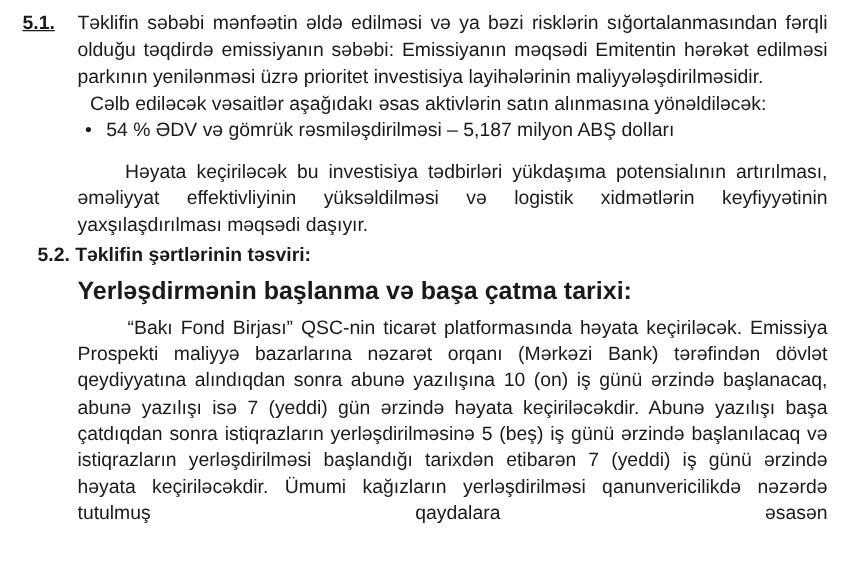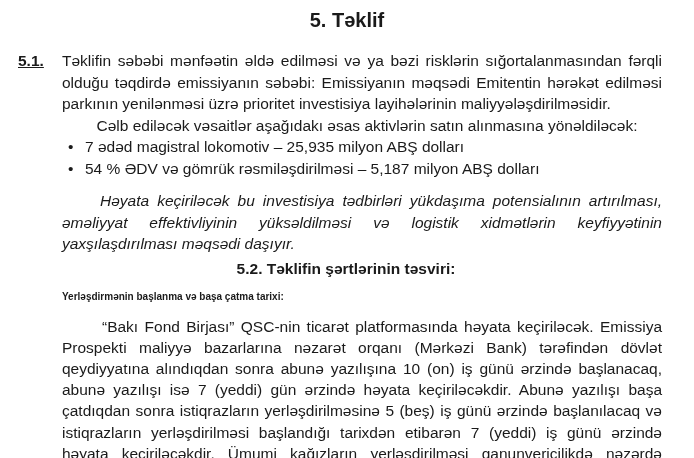--- a/index.html
+++ b/index.html
@@ -38,81 +38,77 @@
   .sec51-num {
     position: absolute;
     left: -44px;
     top: 0;
     font-weight: bold;
     text-decoration: underline;
   }
   .bold-lead { font-weight: normal; }
   .intro-line {
     margin: 0 0 0 10px;
-    text-align: center;
+    text-align: left;
   }
   ul.bullet-list {
     list-style: none;
     margin: 0;
     padding: 0;
   }
   ul.bullet-list li {
     position: relative;
     padding-left: 23px;
   }
   ul.bullet-list li::before {
     content: "\2022";
     position: absolute;
     left: 6px;
   }
   .para-indent {
     margin: 11px 0 0 0;
     text-indent: 38px;
     text-align: justify;
-    font-style: italic;
   }
   .sec52-heading {
     font-size: 15.5px;
     line-height: 21.5px;
     font-weight: bold;
     margin: 3px 0 0 -32px; 
-    text-align: center;
   }
   .sub-heading {
-    font-size: 10px;
+    font-size: 20px;
     line-height: 21.5px;
     font-weight: bold;
     margin: 7px 0 0 0;
   }
   .para-cutoff {
     margin: 8px 0 0 0;
     text-indent: 40px;
     text-align: justify;
     text-align-last: justify; 
     line-height: 21.2px;
   }
 </style>
 </head>
 <body>
 
 <div class="page">
 
-  <h1 class="doc-title">5. Təklif</h1>
 
   <section>
     <p class="sec51-lead">
       <span class="sec51-num">5.1.</span>
       <span class="bold-lead">Təklifin səbəbi mənfəətin əldə edilməsi və ya bəzi risklərin sığortalanmasından fərqli olduğu təqdirdə emissiyanın səbəbi:</span>
       <span>Emissiyanın məqsədi Emitentin hərəkət edilməsi parkının yenilənməsi üzrə prioritet investisiya layihələrinin maliyyələşdirilməsidir.</span>
     </p>
 
     <p class="intro-line">Cəlb ediləcək vəsaitlər aşağıdakı əsas aktivlərin satın alınmasına yönəldiləcək:</p>
 
     <ul class="bullet-list">
-      <li>7 ədəd magistral lokomotiv – 25,935 milyon ABŞ dolları</li>
       <li>54 % ƏDV və gömrük rəsmiləşdirilməsi – 5,187 milyon ABŞ dolları</li>
     </ul>
 
     <p class="para-indent">Həyata keçiriləcək bu investisiya tədbirləri yükdaşıma potensialının artırılması, əməliyyat effektivliyinin yüksəldilməsi və logistik xidmətlərin keyfiyyətinin yaxşılaşdırılması məqsədi daşıyır.</p>
   </section>
 
   <section>
     <h2 class="sec52-heading">
       <span>5.2.</span>
       <span>Təklifin şərtlərinin təsviri:</span>

